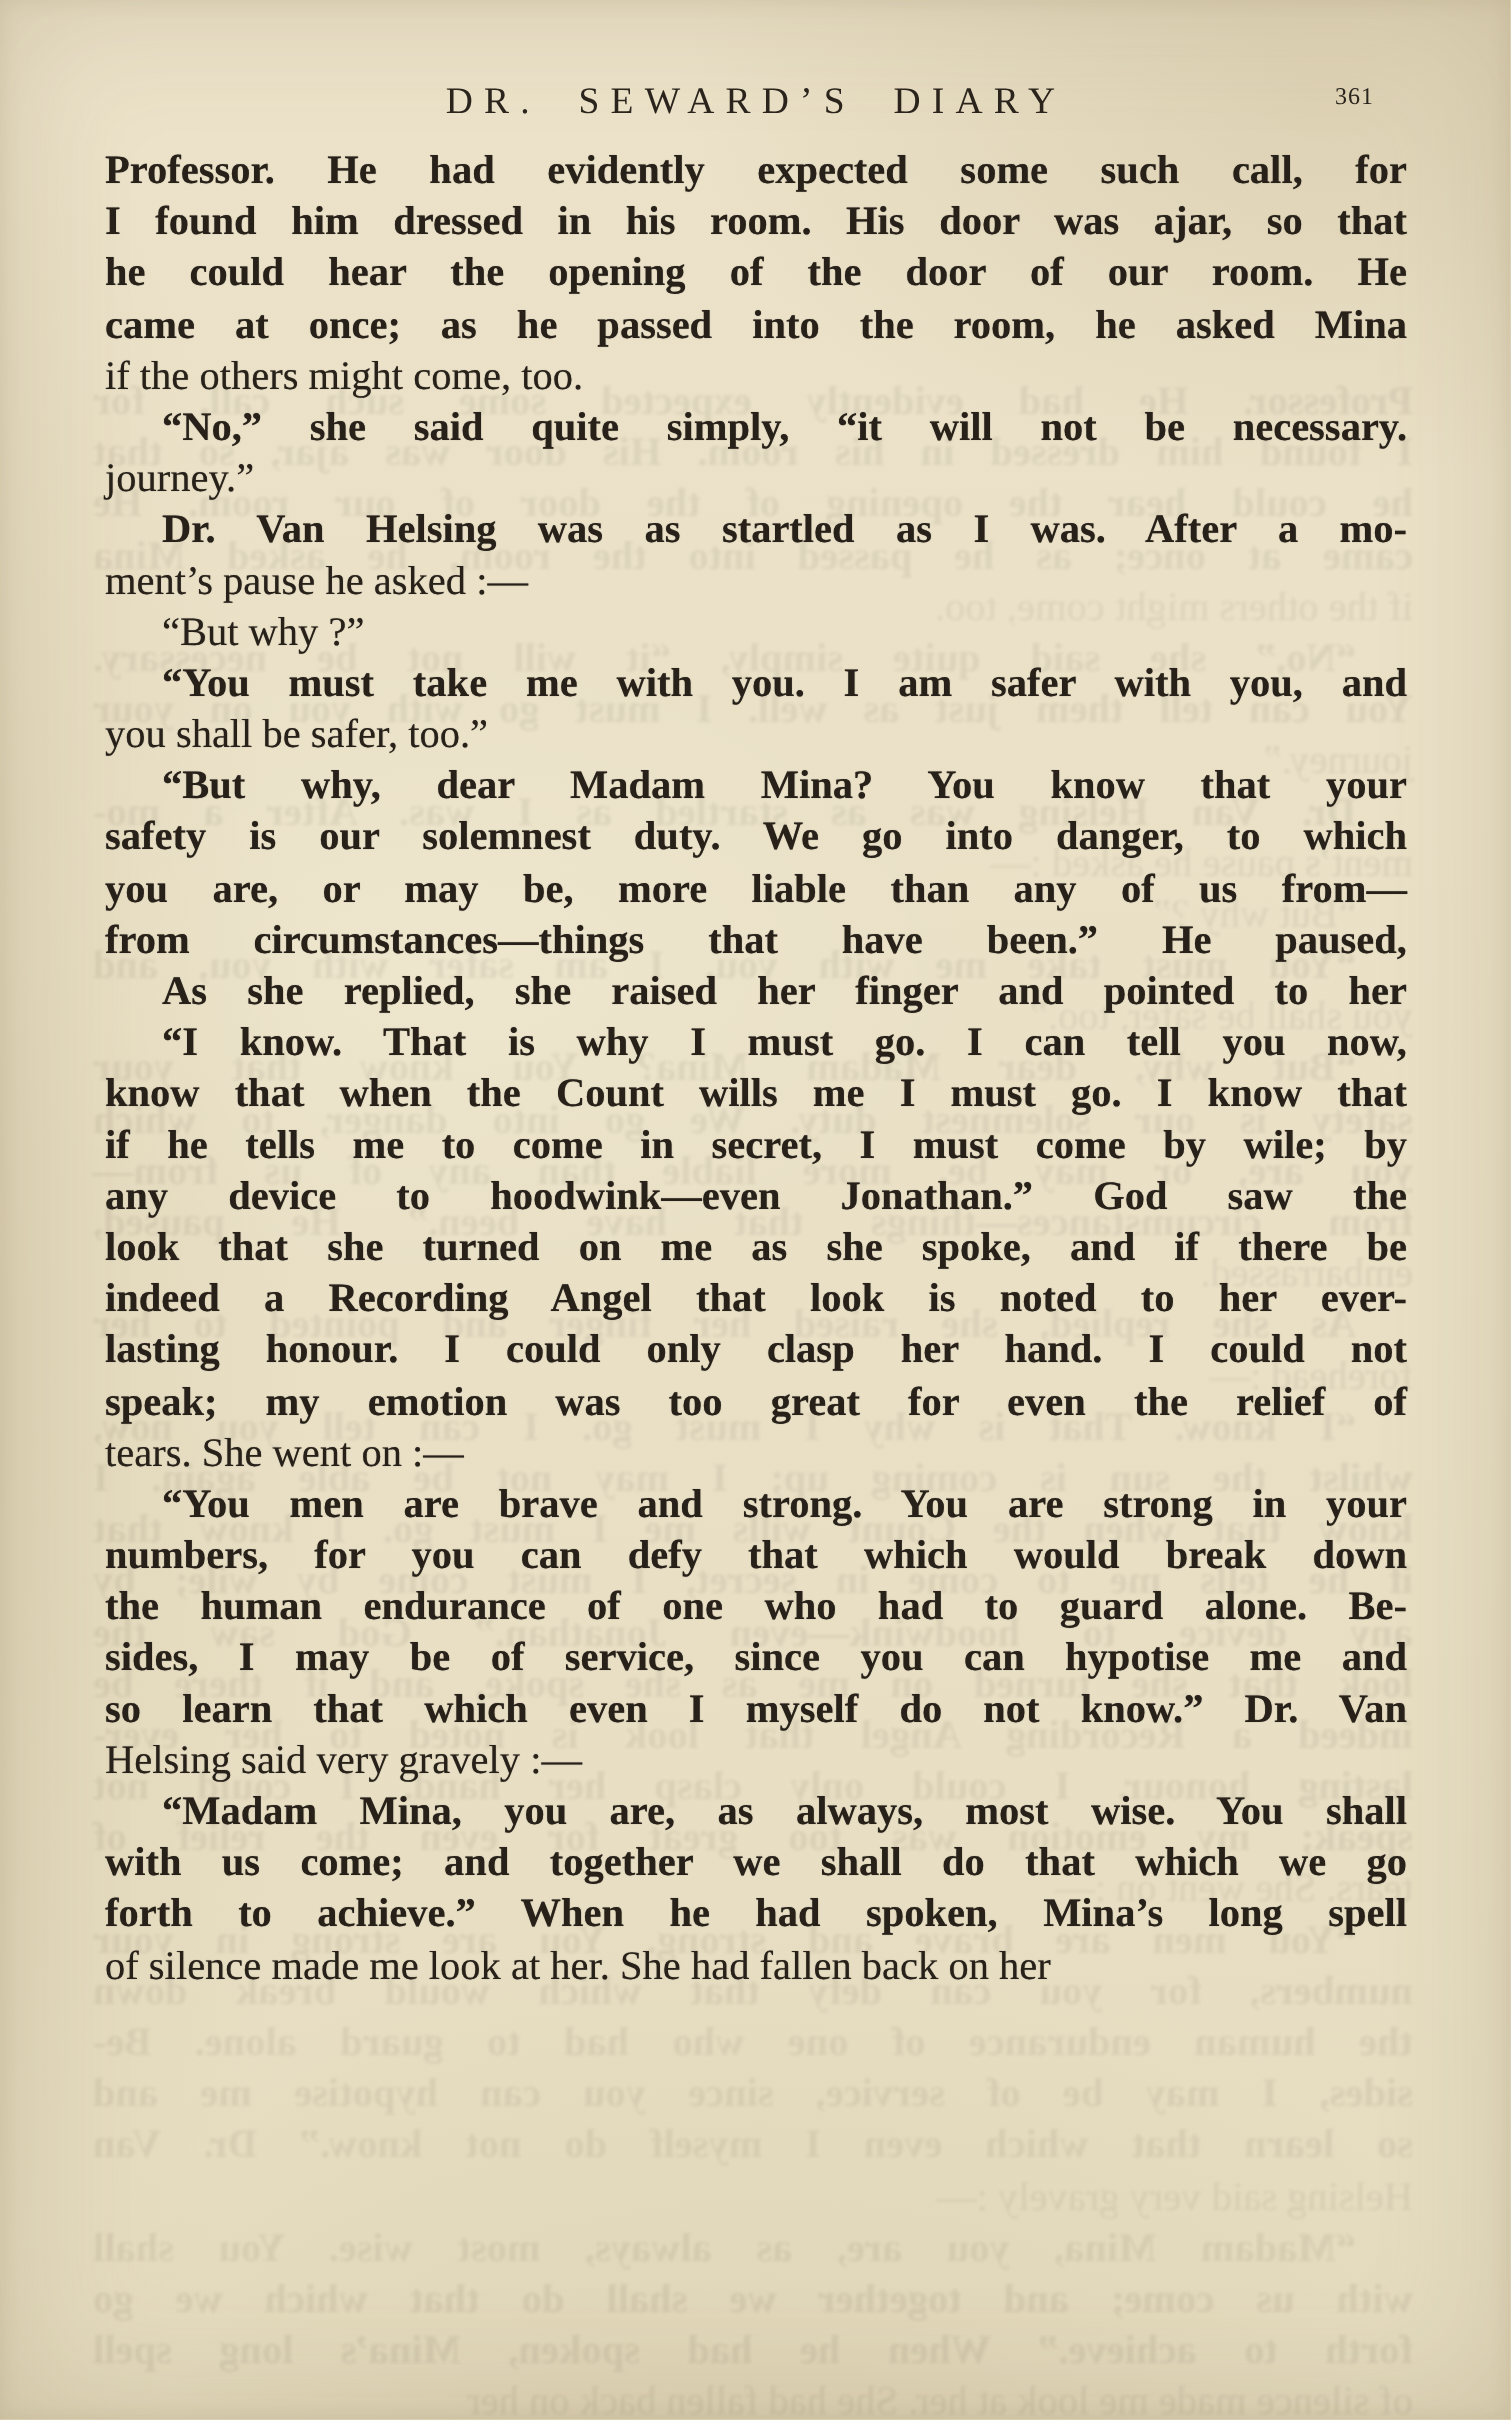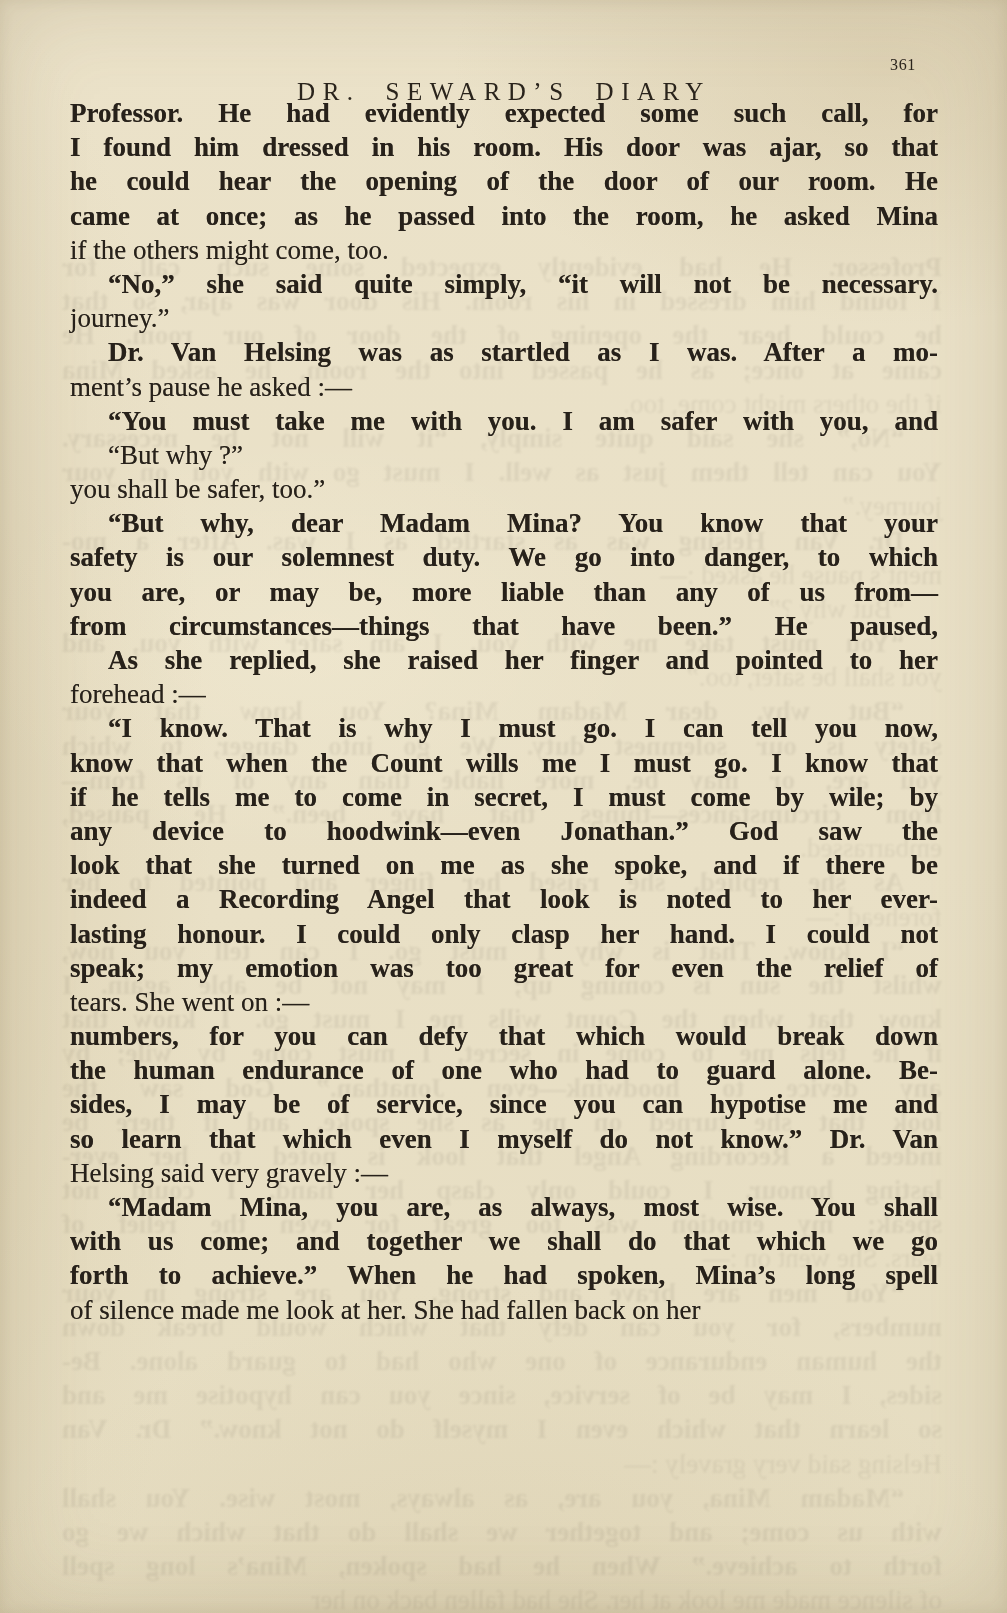--- a/index.html
+++ b/index.html
@@ -27,21 +27,20 @@
     top: 54px; left: 70px; width: 868px; height: 36px;
   }
   .running-head {
     position: absolute;
     left: 0; right: 0;
     text-align: center;
     font-size: 25px;
     letter-spacing: 0.30em;
     word-spacing: 0.45em;
     color: #2a241c;
-    margin-top: 24px;
   }
   .page-number {
     position: absolute;
     right: 22px; top: 2px;
     font-size: 16px;
     letter-spacing: 0.04em;
     color: #2a241c;
   }
   .page-text-block {
     position: absolute;
@@ -131,38 +130,38 @@
   <div class="page-text-block">
       <div class="line flush">Professor. He had evidently expected some such call, for</div>
       <div class="line flush">I found him dressed in his room. His door was ajar, so that</div>
       <div class="line flush">he could hear the opening of the door of our room. He</div>
       <div class="line flush">came at once; as he passed into the room, he asked Mina</div>
       <div class="line">if the others might come, too.</div>
       <div class="line indent flush">“No,” she said quite simply, “it will not be necessary.</div>
       <div class="line">journey.”</div>
       <div class="line indent flush">Dr. Van Helsing was as startled as I was. After a mo-</div>
       <div class="line">ment’s pause he asked :—</div>
+      <div class="line indent">“But why ?”</div>
       <div class="line indent flush">“You must take me with you. I am safer with you, and</div>
-      <div class="line indent">“But why ?”</div>
       <div class="line">you shall be safer, too.”</div>
       <div class="line indent flush">“But why, dear Madam Mina? You know that your</div>
       <div class="line flush">safety is our solemnest duty. We go into danger, to which</div>
       <div class="line flush">you are, or may be, more liable than any of us from—</div>
       <div class="line flush">from circumstances—things that have been.” He paused,</div>
       <div class="line indent flush">As she replied, she raised her finger and pointed to her</div>
-      <div class="line">forehead :—</div>
       <div class="line indent flush">“I know. That is why I must go. I can tell you now,</div>
       <div class="line flush">know that when the Count wills me I must go. I know that</div>
       <div class="line flush">if he tells me to come in secret, I must come by wile; by</div>
       <div class="line flush">any device to hoodwink—even Jonathan.” God saw the</div>
       <div class="line flush">look that she turned on me as she spoke, and if there be</div>
       <div class="line flush">indeed a Recording Angel that look is noted to her ever-</div>
       <div class="line flush">lasting honour. I could only clasp her hand. I could not</div>
       <div class="line flush">speak; my emotion was too great for even the relief of</div>
       <div class="line">tears. She went on :—</div>
+      <div class="line indent flush">“You men are brave and strong. You are strong in your</div>
       <div class="line flush">numbers, for you can defy that which would break down</div>
       <div class="line flush">the human endurance of one who had to guard alone. Be-</div>
       <div class="line flush">sides, I may be of service, since you can hypotise me and</div>
       <div class="line flush">so learn that which even I myself do not know.” Dr. Van</div>
       <div class="line">Helsing said very gravely :—</div>
       <div class="line indent flush">“Madam Mina, you are, as always, most wise. You shall</div>
       <div class="line flush">with us come; and together we shall do that which we go</div>
       <div class="line flush">forth to achieve.” When he had spoken, Mina’s long spell</div>
       <div class="line">of silence made me look at her. She had fallen back on her</div>
     </div>

